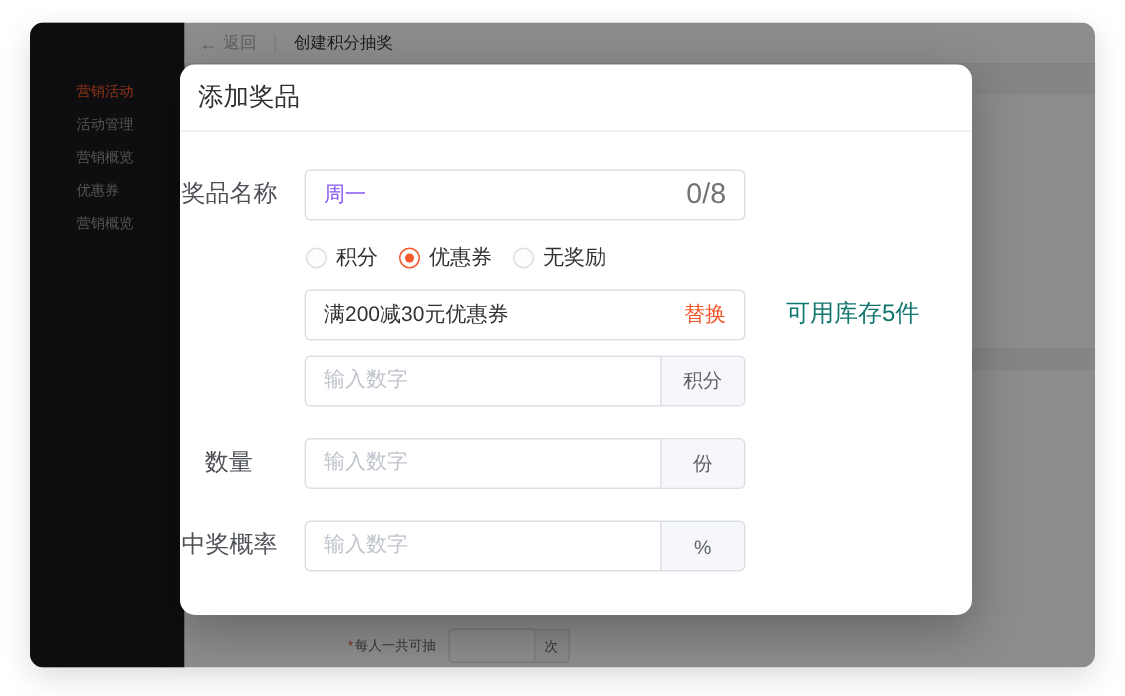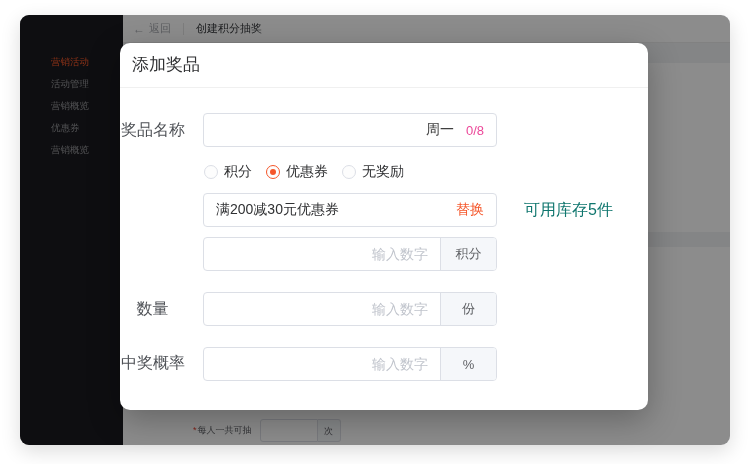--- a/index.html
+++ b/index.html
@@ -28,45 +28,45 @@
   .card1 { position:absolute; left:0; top:48px; right:0; height:169px; background:#fff; }
   .card2 { position:absolute; left:0; top:232px; right:0; bottom:0; background:#fff; }
 
   
   .bg-row-a { position:absolute; left:167px; top:135px; width:83px; height:28px;
               border:1px solid #dcdfe6; border-radius:3px; background:#fff; display:flex; }
   .bg-row-a .sfx { margin-left:auto; width:23px; background:#f5f7fa; border-left:1px solid #dcdfe6; }
   .bg-row-b { position:absolute; left:0; top:171px; right:0; height:24px;
               display:flex; align-items:center; font-size:9px; color:#5f6166; }
   .bg-row-b .req { color:#e83e2c; margin-right:1px; }
-  .bg-row-b .lbl { margin-left:70px; }
+  .bg-row-b .lbl { margin-left:109px; }
   .bg-row-b .box { margin-left:8px; width:58px; height:23px; border:1px solid #dcdfe6;
                    border-radius:3px 0 0 3px; background:#fff; }
   .bg-row-b .unit { width:23px; height:23px; line-height:23px; text-align:center;
                     background:#f5f7fa; border:1px solid #dcdfe6; border-left:none;
                     border-radius:0 3px 3px 0; color:#5f6166; }
 
   .overlay { position:absolute; inset:0; background:rgba(0,0,0,0.45); z-index:40; }
 
   
   .modal { position:absolute; left:120px; top:43px; width:528px; height:367px; z-index:100;
            background:#ffffff; border-radius:10px; box-shadow:0 10px 32px rgba(0,0,0,.28); }
   .m-title { position:absolute; left:12px; top:0; height:44px; line-height:44px;
              font-size:17px; font-weight:500; color:#303133; }
   .m-divider { position:absolute; left:0; top:44px; right:0; height:1px; background:#f0f0f0; }
 
   .f-label { position:absolute; left:0; width:65px; text-align:right; line-height:34px;
              font-size:16px; color:#4e5156; white-space:nowrap; }
   .f-box { position:absolute; left:83px; width:294px; height:34px; border:1px solid #dcdfe6;
            border-radius:4px; background:#fff; display:flex; align-items:center; overflow:hidden; }
   .f-box input { flex:1; min-width:0; border:none; outline:none; background:transparent;
-                 padding:0 12px; font-size:14px; color:#404040;
-                 font-family:Liberation Sans, sans-serif;text-align:right; }
+                 padding:0 12px; font-size:14px; color:#8b5cf6;
+                 font-family:Liberation Serif, serif; }
   .f-box input::placeholder { color:#c0c4cc; }
-  .counter { padding-right:12px; font-size:13px; color:#ec4899; }
+  .counter { padding-right:12px; font-size:19px; color:#737373; }
   .suffix { width:56px; align-self:stretch; background:#f5f7fa; border-left:1px solid #dcdfe6;
             display:flex; align-items:center; justify-content:center;
             font-size:13px; color:#606266; }
   .coupon-text { padding-left:12px; font-size:14px; color:#303133; flex:1; }
   .link { padding-right:12px; font-size:14px; cursor:pointer;margin-left:46px; }
   .hint { position:absolute; left:404px; line-height:34px; font-size:16px; color:#0f766e; white-space:nowrap; }
 
   .radio-row { position:absolute; left:84px; height:34px; display:flex; align-items:center; gap:14px; }
   .radio-opt { display:flex; align-items:center; cursor:pointer; }
   .radio-dot { width:14px; height:14px; border-radius:50%; border:1px solid #dcdfe6;

